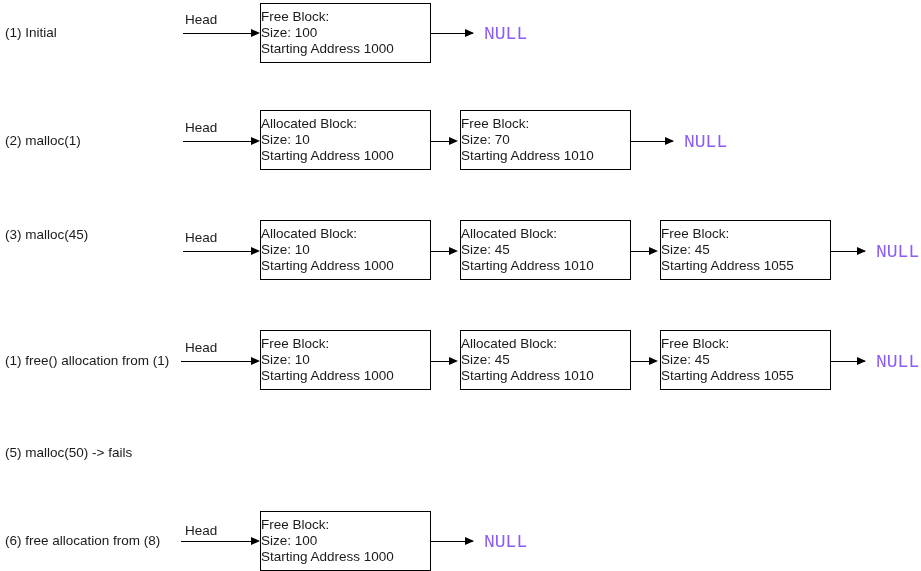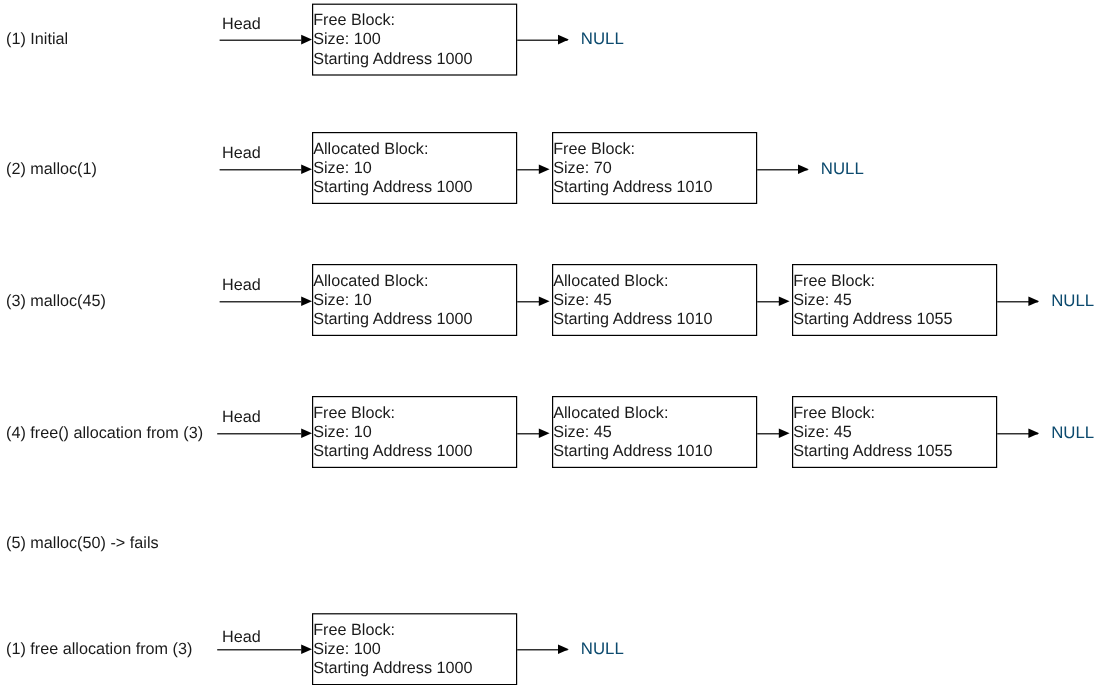--- a/index.html
+++ b/index.html
@@ -72,24 +72,25 @@
     line-height: 16px;
   }
   .block .line {
     font-size: 13.5px;
     color: #1a1a1a;
     white-space: nowrap;
   }
   
   .null-label {
     position: absolute;
-    font-size: 14px;
-    color: #0c4a6e;
+    font-size: 18px;
+    color: #8b5cf6;
     white-space: nowrap;
     line-height: 1;
+    font-family: Liberation Mono, monospace;
   }
 </style>
 </head>
 <body>
 
 <div id="canvas">
 
   <div class="row">
     <div class="step-label" style="left:5px; top:26px;">(1) Initial</div>
 
@@ -133,21 +134,21 @@
       <span class="line">Size: 70</span>
       <span class="line">Starting Address 1010</span>
     </div>
 
     <div class="conn" style="left:631px; top:141px; width:42px;"></div>
     <div class="arrowhead" style="left:665px; top:136.5px;"></div>
     <div class="null-label" style="left:684px; top:133px;">NULL</div>
   </div>
 
   <div class="row">
-    <div class="step-label" style="left:5px; top:244px;">(3) malloc(45)</div>
+    <div class="step-label" style="left:5px; top:228px;">(3) malloc(45)</div>
 
     <div class="head-group">
       <div class="head-label" style="left:185px; top:231px;">Head</div>
       <div class="conn" style="left:183px; top:251px; width:68px;"></div>
       <div class="arrowhead" style="left:251px; top:246.5px;"></div>
     </div>
 
     <div class="block" style="left:260px; top:220px;">
       <span class="line">Allocated Block:</span>
       <span class="line">Size: 10</span>
@@ -171,21 +172,21 @@
       <span class="line">Size: 45</span>
       <span class="line">Starting Address 1055</span>
     </div>
 
     <div class="conn" style="left:831px; top:251px; width:34px;"></div>
     <div class="arrowhead" style="left:857px; top:246.5px;"></div>
     <div class="null-label" style="left:876px; top:243px;">NULL</div>
   </div>
 
   <div class="row">
-    <div class="step-label" style="left:5px; top:354px;">(4) free() allocation from (3)</div>
+    <div class="step-label" style="left:5px; top:354px;">(1) free() allocation from (1)</div>
 
     <div class="head-group">
       <div class="head-label" style="left:185px; top:341px;">Head</div>
       <div class="conn" style="left:181px; top:361px; width:70px;"></div>
       <div class="arrowhead" style="left:251px; top:356.5px;"></div>
     </div>
 
     <div class="block" style="left:260px; top:330px;">
       <span class="line">Free Block:</span>
       <span class="line">Size: 10</span>
@@ -213,21 +214,21 @@
     <div class="conn" style="left:831px; top:361px; width:34px;"></div>
     <div class="arrowhead" style="left:857px; top:356.5px;"></div>
     <div class="null-label" style="left:876px; top:353px;">NULL</div>
   </div>
 
   <div class="row">
     <div class="step-label" style="left:5px; top:446px;">(5) malloc(50) -&gt; fails</div>
   </div>
 
   <div class="row">
-    <div class="step-label" style="left:5px; top:534px;">(1) free allocation from (3)</div>
+    <div class="step-label" style="left:5px; top:534px;">(6) free allocation from (8)</div>
 
     <div class="head-group">
       <div class="head-label" style="left:185px; top:524px;">Head</div>
       <div class="conn" style="left:181px; top:541px; width:70px;"></div>
       <div class="arrowhead" style="left:251px; top:536.5px;"></div>
     </div>
 
     <div class="block" style="left:260px; top:511px;">
       <span class="line">Free Block:</span>
       <span class="line">Size: 100</span>

